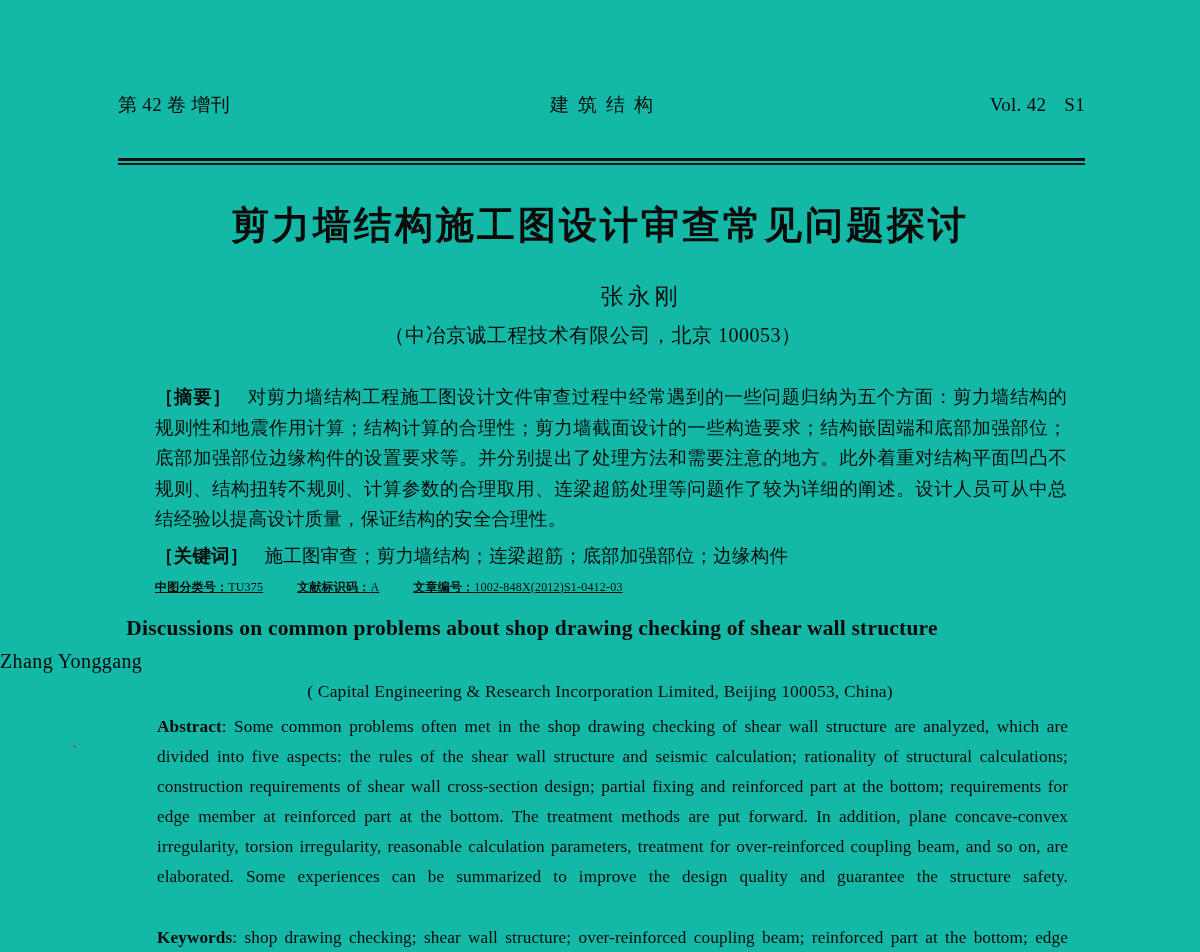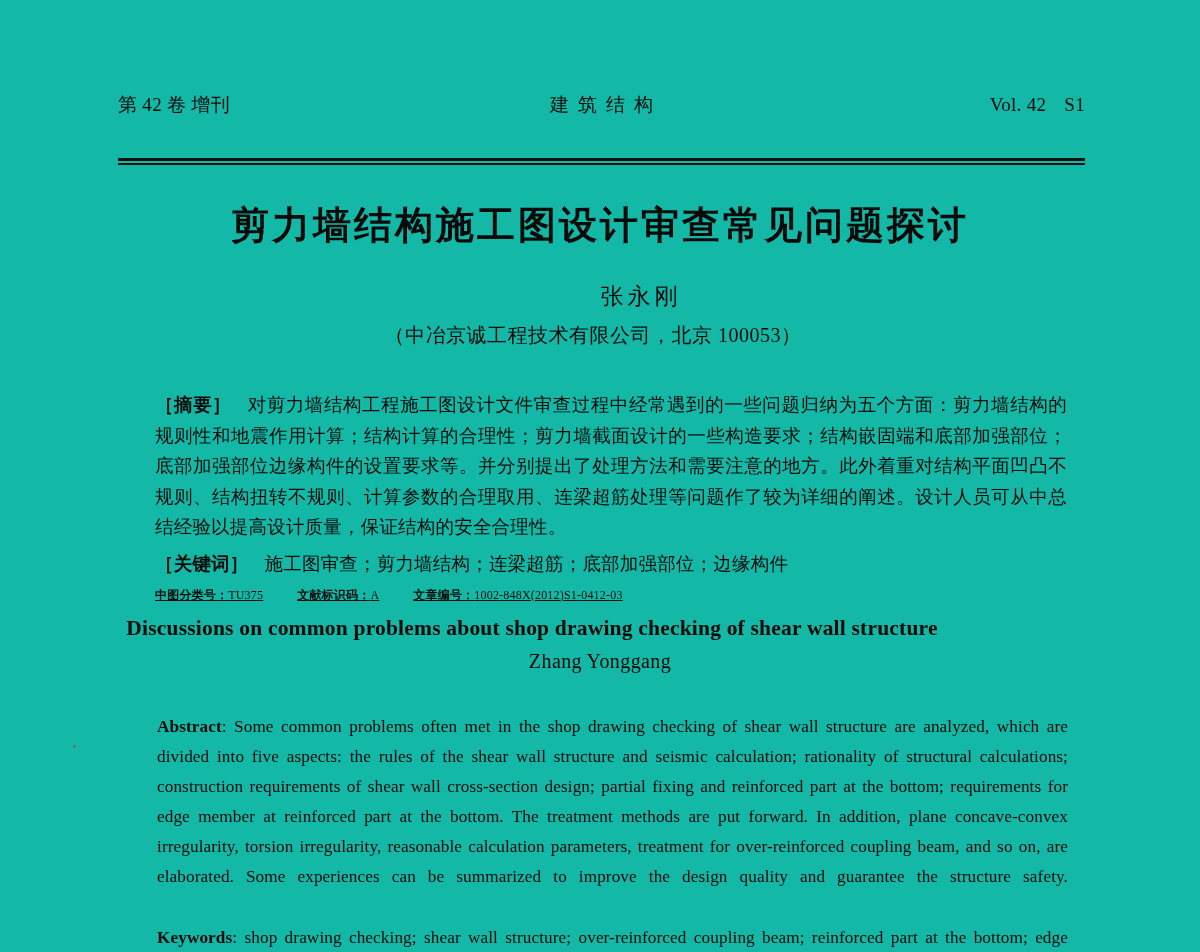--- a/index.html
+++ b/index.html
@@ -125,21 +125,20 @@
     left: 155px;
     top: 382px;
     width: 912px;
   }
   .cn-abstract {
     font-size: 18.5px;
     line-height: 30.5px;
     text-align: justify;
     text-justify: inter-character;
     letter-spacing: 0.2px;
-    margin-top: 8px;
   }
   .lbl {
     font-weight: bold;
   }
   .lbl-gap { display: inline-block; width: 16px; }
 
   .cn-keywords {
     margin-top: 6px;
     font-size: 18.5px;
     line-height: 30px;
@@ -166,21 +165,20 @@
     font-size: 21.5px;
     font-weight: bold;
     letter-spacing: 0.2px;
     white-space: nowrap;
   }
   .en-author {
     position: absolute;
     left: 0;
     top: 650px;
     width: 1200px;
-    text-align: center;
     font-size: 20px;
     letter-spacing: 0.4px;
   }
   .en-affil {
     position: absolute;
     left: 0;
     top: 681px;
     width: 1200px;
     text-align: center;
     font-size: 17.5px;
@@ -250,20 +248,21 @@
   <div class="cn-block">
     <div class="cn-abstract"><span class="lbl">［摘要］</span><span class="lbl-gap"></span><span>对剪力墙结构工程施工图设计文件审查过程中经常遇到的一些问题归纳为五个方面：剪力墙结构的规则性和地震作用计算；结构计算的合理性；剪力墙截面设计的一些构造要求；结构嵌固端和底部加强部位；底部加强部位边缘构件的设置要求等。并分别提出了处理方法和需要注意的地方。此外着重对结构平面凹凸不规则、结构扭转不规则、计算参数的合理取用、连梁超筋处理等问题作了较为详细的阐述。设计人员可从中总结经验以提高设计质量，保证结构的安全合理性。</span></div>
 
     <div class="cn-keywords"><span class="lbl">［关键词］</span><span class="lbl-gap"></span><span>施工图审查；剪力墙结构；连梁超筋；底部加强部位；边缘构件</span></div>
 
     <div class="cn-class"><span class="lbl">中图分类号：</span><span>TU375</span><span class="cls-gap"></span><span class="lbl">文献标识码：</span><span>A</span><span class="cls-gap"></span><span class="lbl">文章编号：</span><span>1002-848X(2012)S1-0412-03</span></div>
   </div>
 
   <div class="en-title">Discussions on common problems about shop drawing checking of shear wall structure</div>
   <div class="en-author">Zhang Yonggang</div>
+  <div class="en-affil">( Capital Engineering &amp; Research Incorporation Limited, Beijing 100053, China)</div>
 
   <div class="en-block">
     <div class="en-abstract"><span class="lbl">Abstract</span><span>: Some common problems often met in the shop drawing checking of shear wall structure are analyzed, which are divided into five aspects: the rules of the shear wall structure and seismic calculation; rationality of structural calculations; construction requirements of shear wall cross-section design; partial fixing and reinforced part at the bottom; requirements for edge member at reinforced part at the bottom. The treatment methods are put forward. In addition, plane concave-convex irregularity, torsion irregularity, reasonable calculation parameters, treatment for over-reinforced coupling beam, and so on, are elaborated. Some experiences can be summarized to improve the design quality and guarantee the structure safety.</span></div>
     <div class="en-keywords"><span class="lbl">Keywords</span><span>: shop drawing checking; shear wall structure; over-reinforced coupling beam; reinforced part at the bottom; edge member</span></div>
   </div>
 
   <div class="speck"></div>
 
 </div>
 

